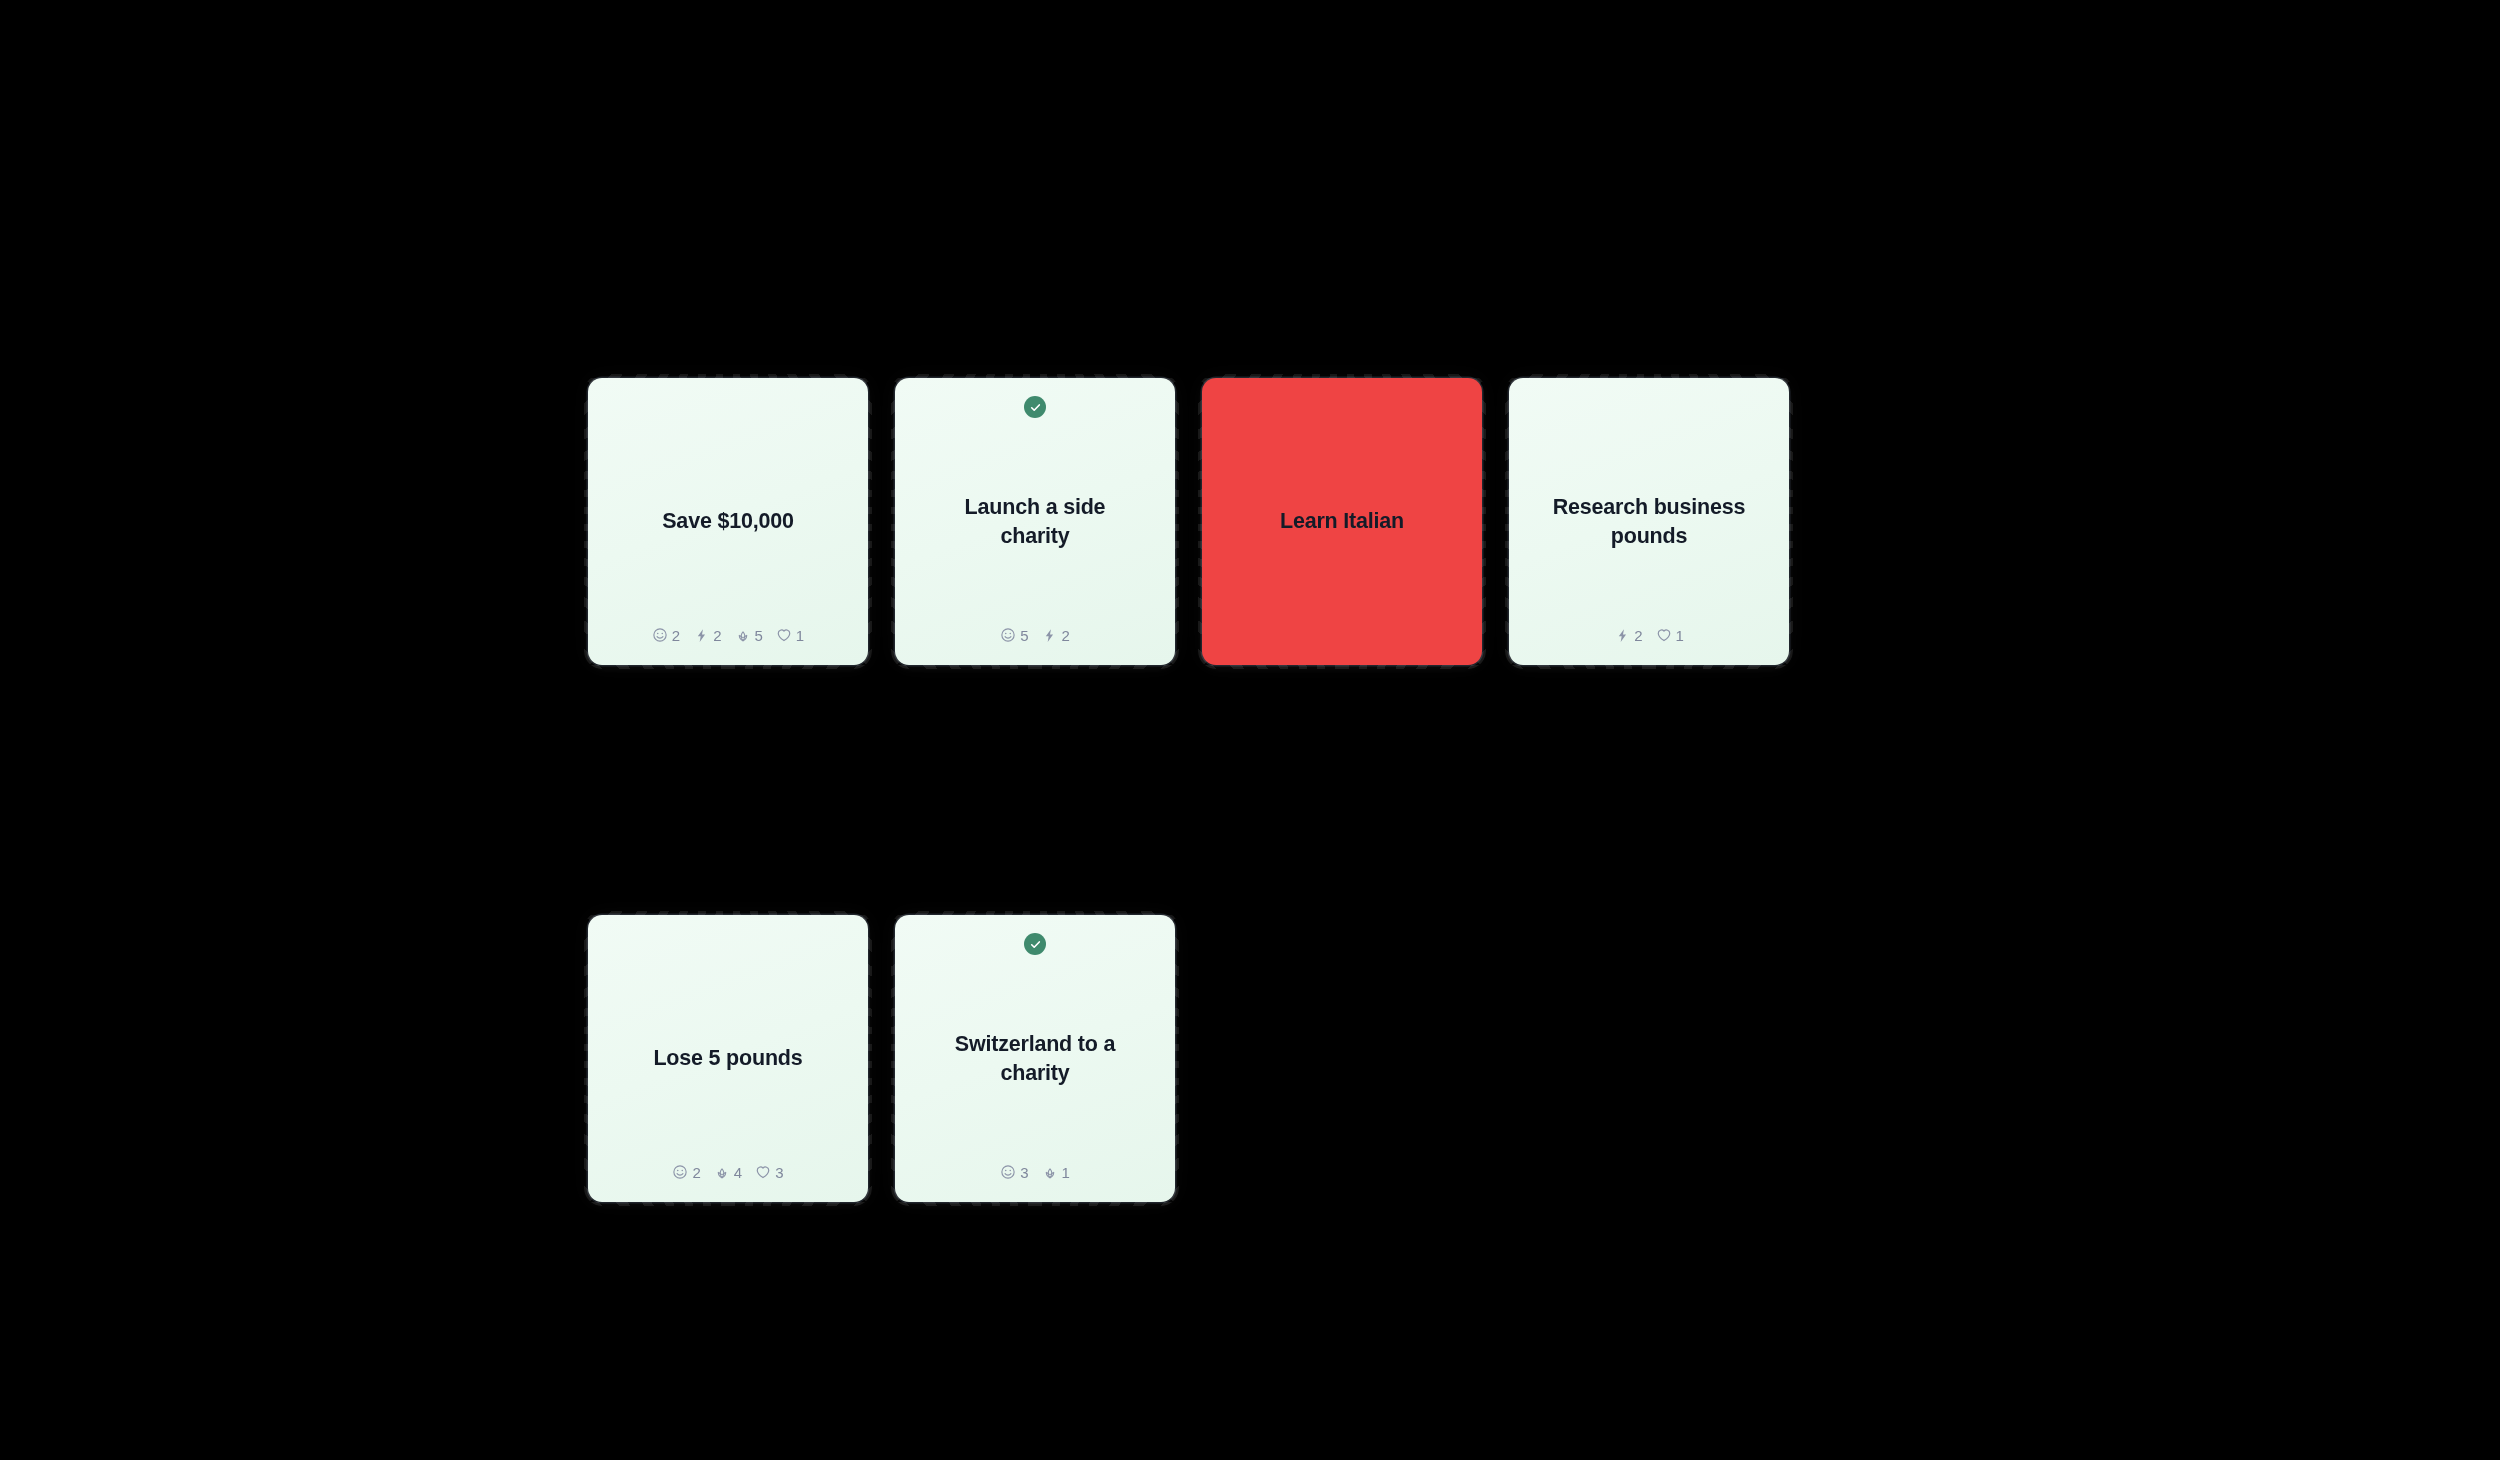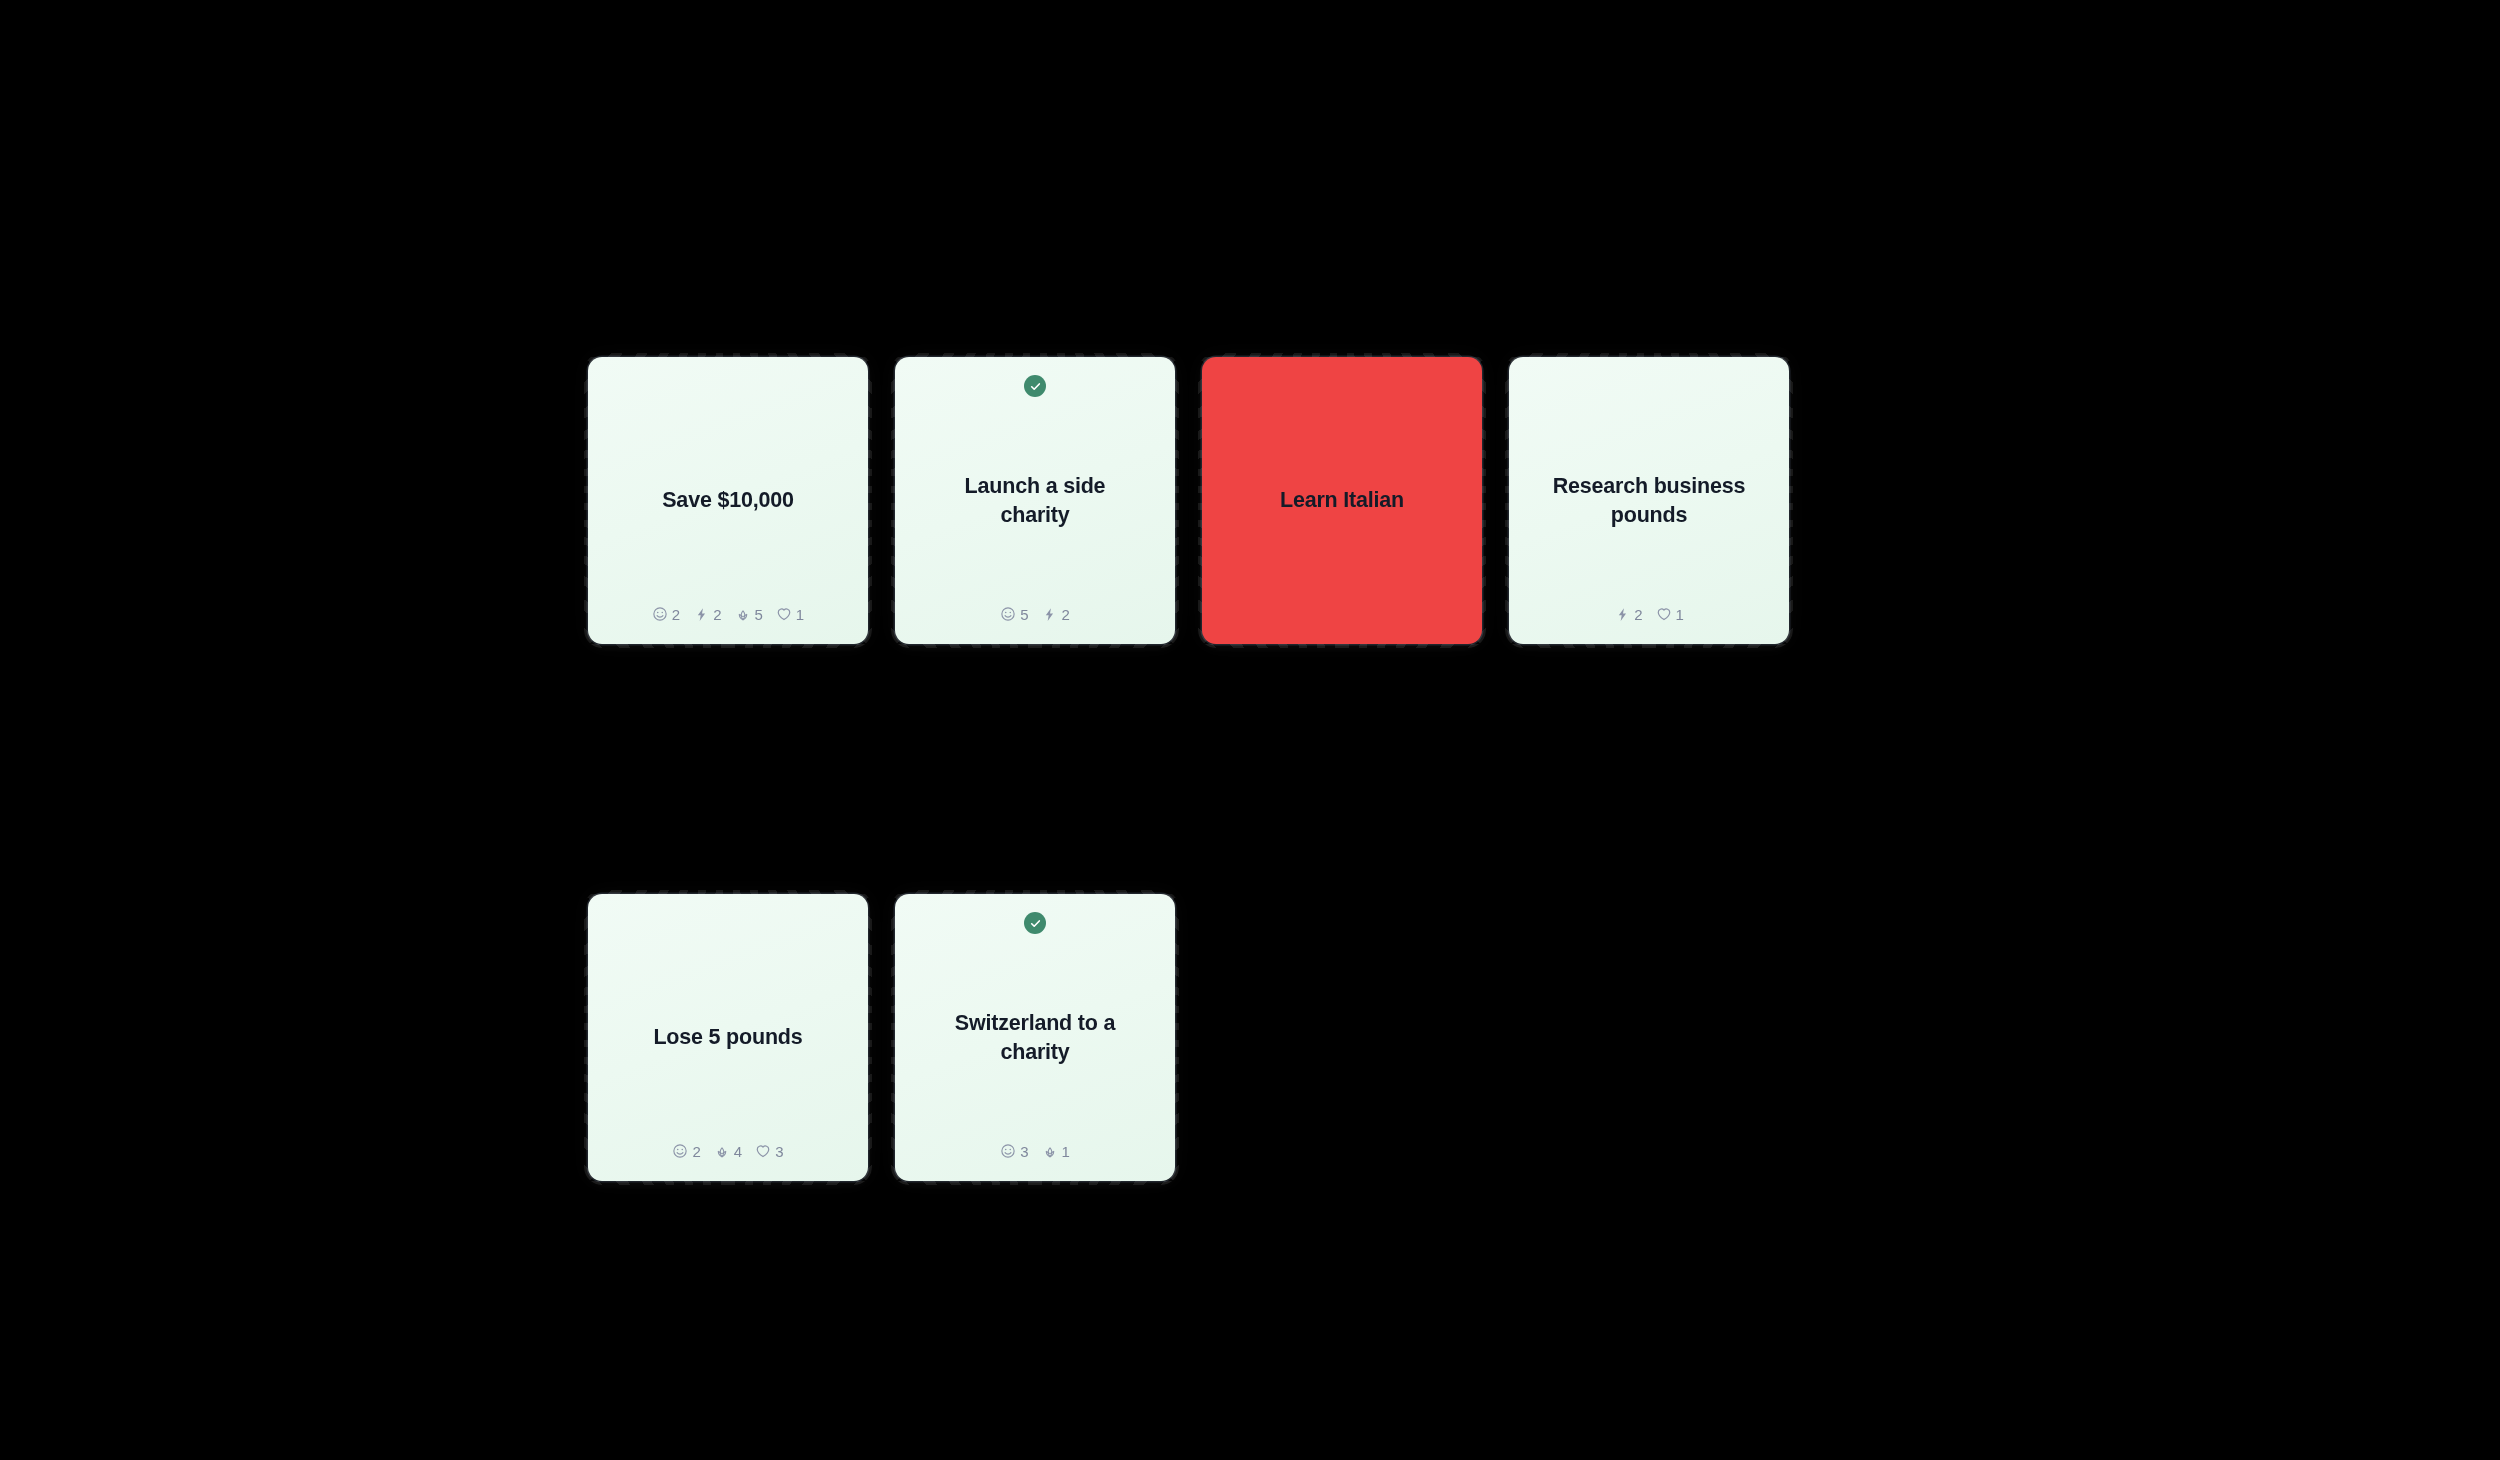--- a/index.html
+++ b/index.html
@@ -14,21 +14,21 @@
 
   body {
     font-family: "Liberation Sans", sans-serif;
     position: relative;
   }
 
   
   #board {
     position: absolute;
     left: 588px;
-    top: 357px;
+    top: 378px;
     width: 1202px;
     display: grid;
     grid-template-columns: repeat(4, 280px);
     grid-auto-rows: 287px;
     column-gap: 27px;
     row-gap: 250px;
   }
 
   
   .card {

